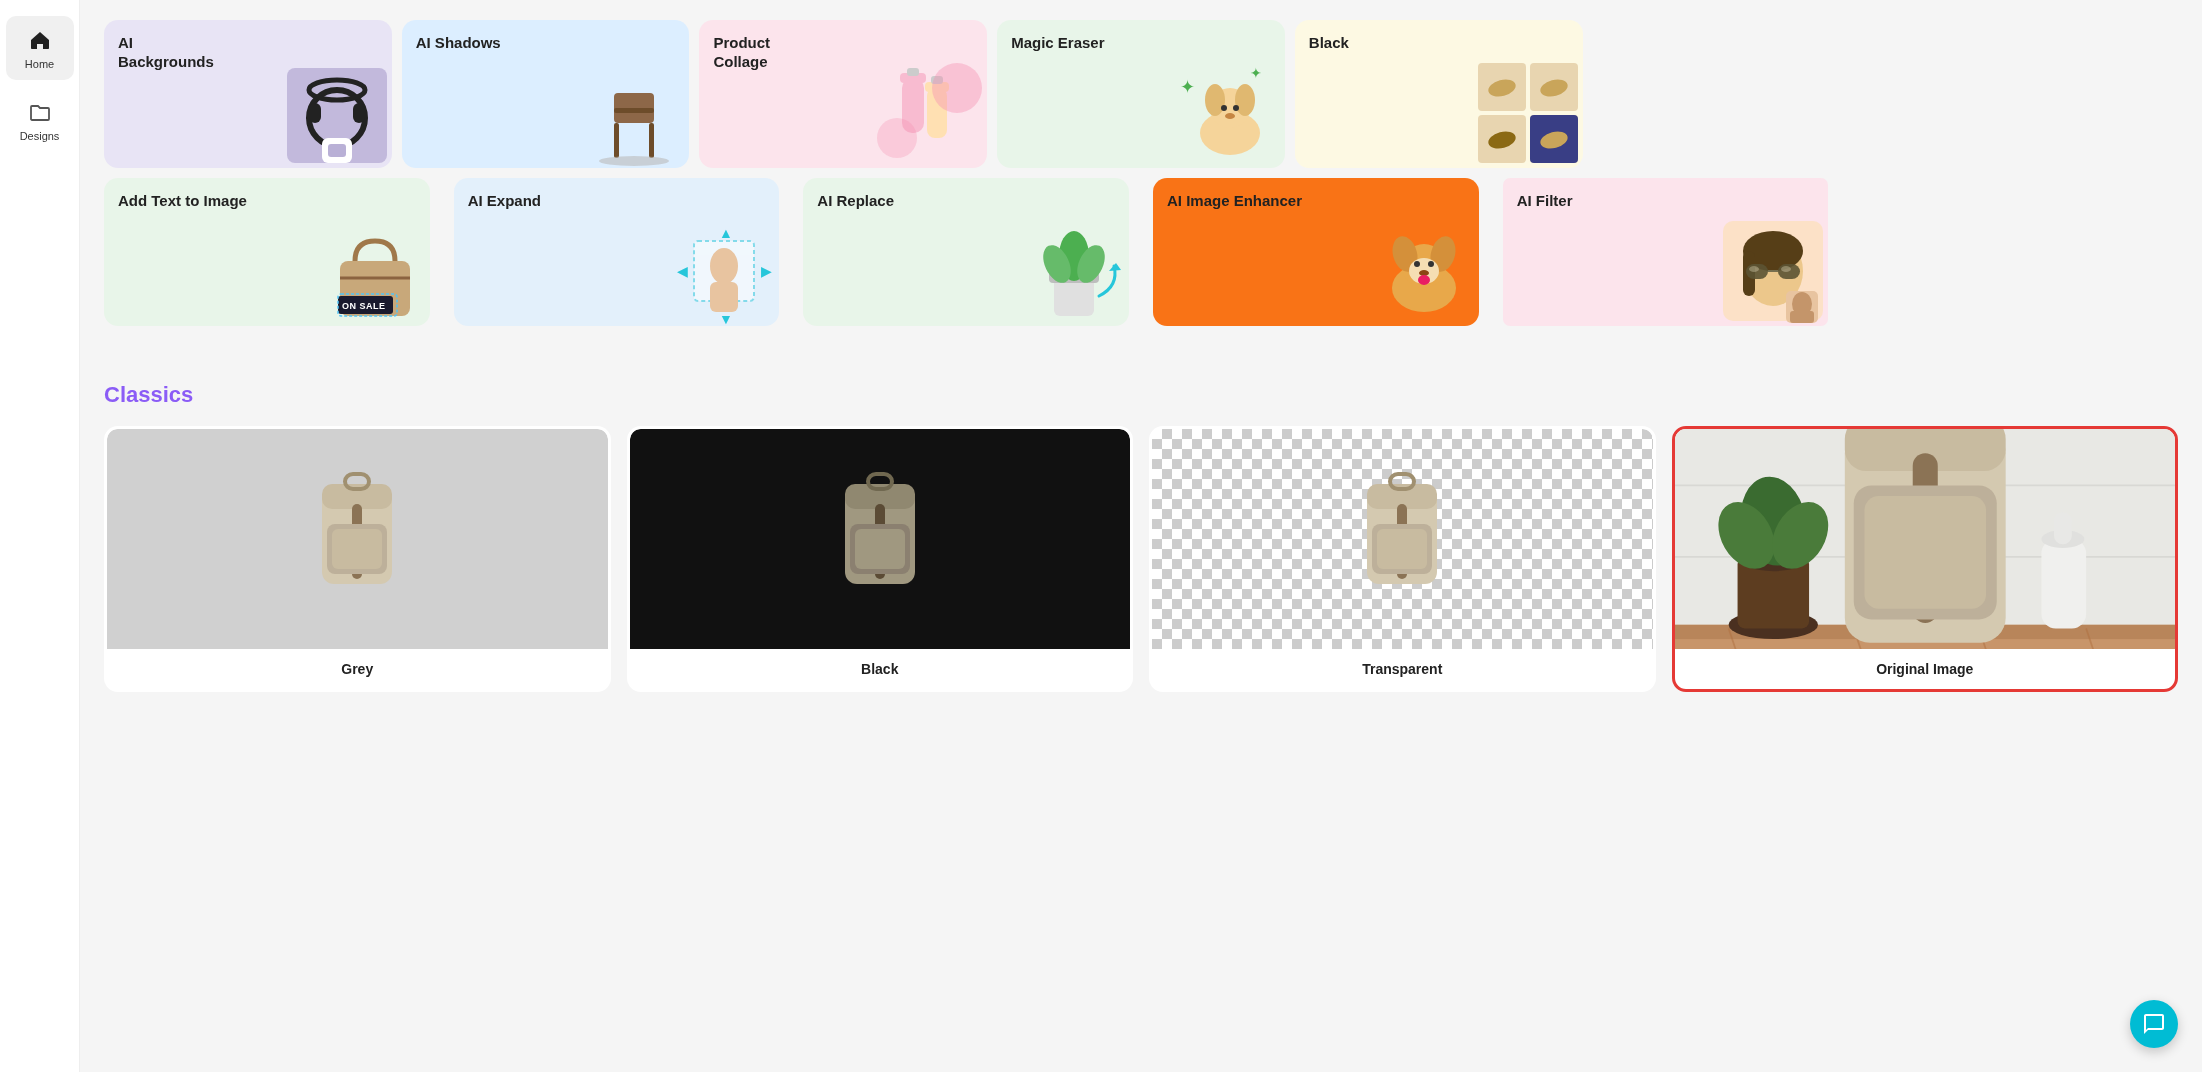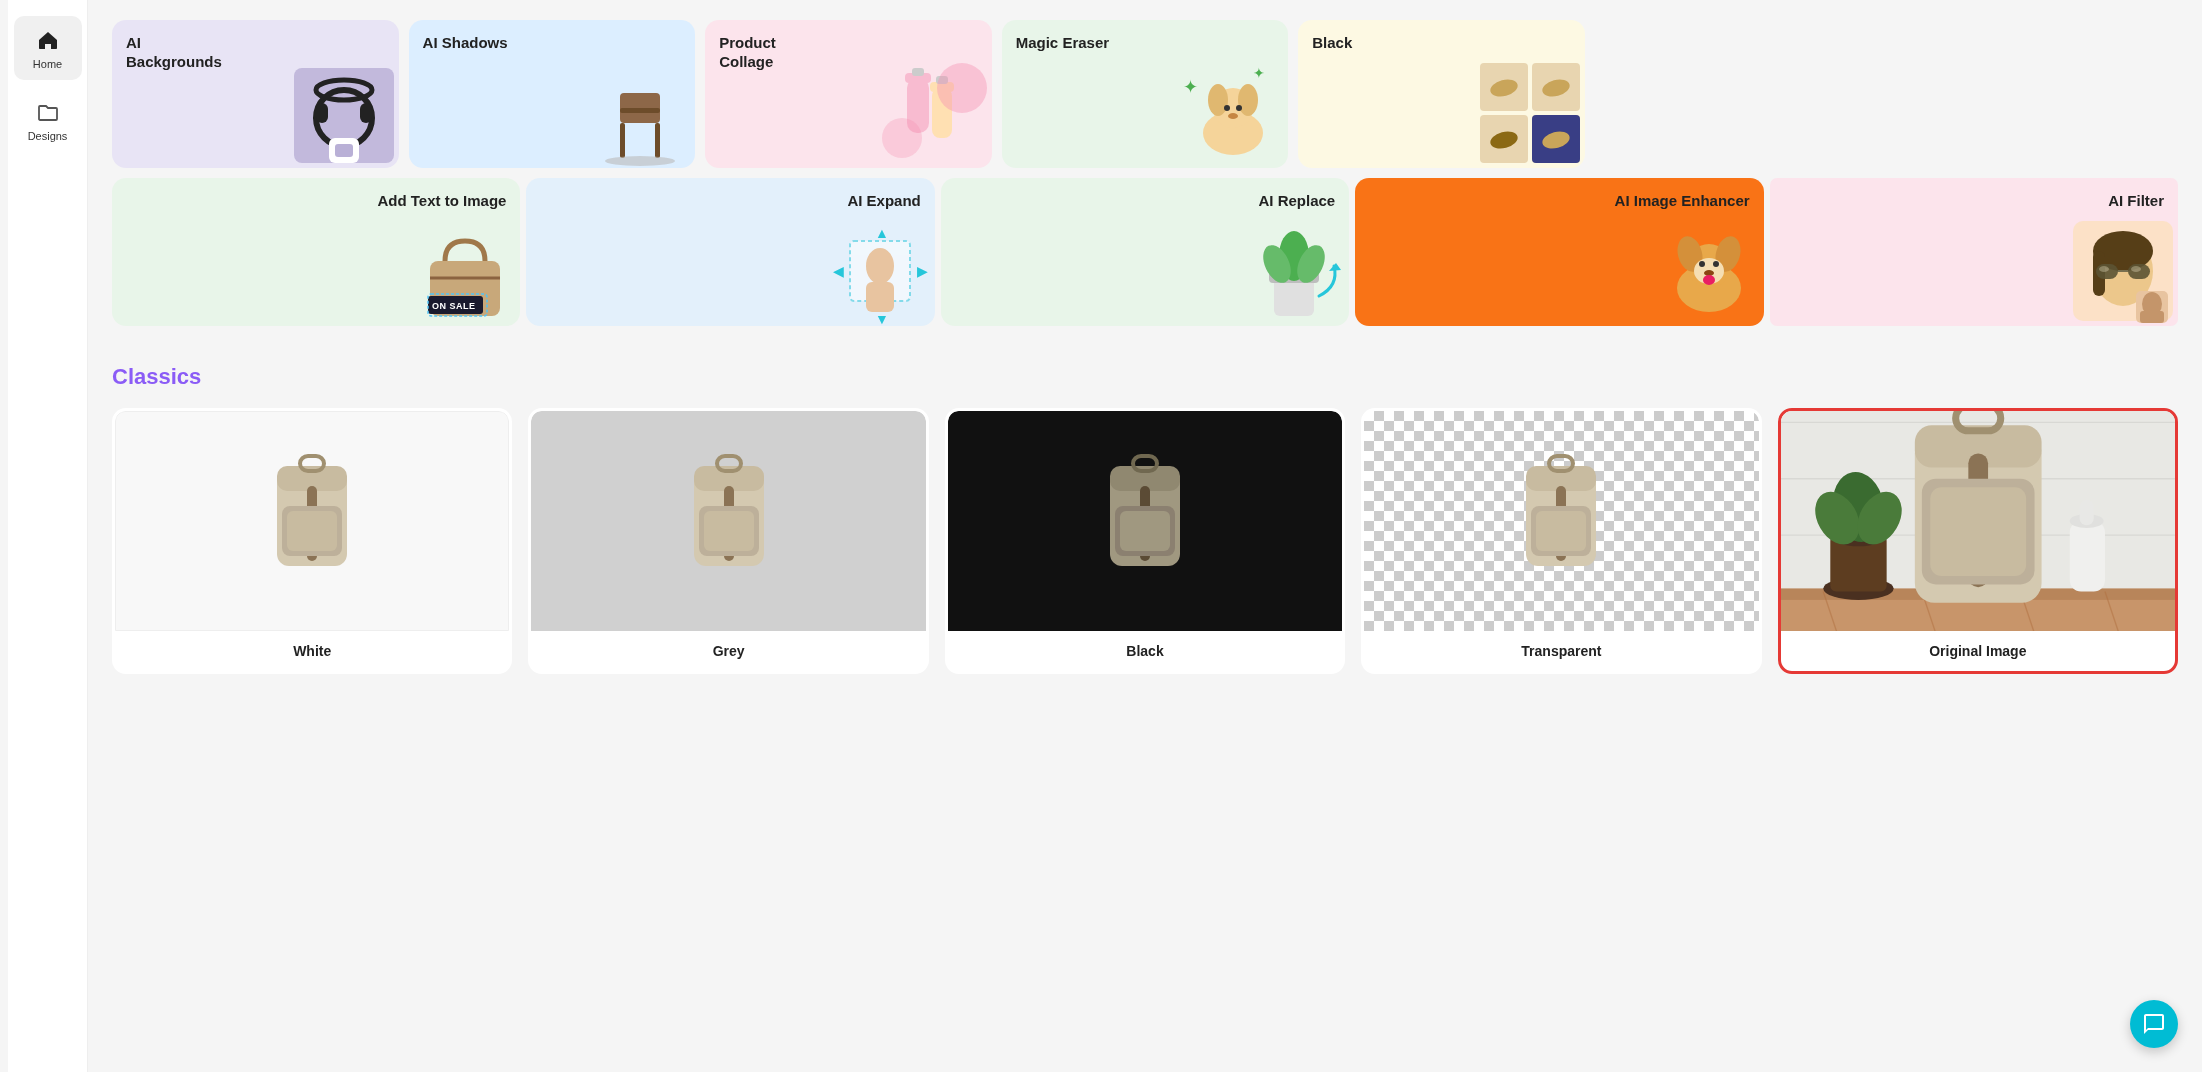--- a/index.html
+++ b/index.html
@@ -14,21 +14,20 @@
     .sidebar {
       width: 80px;
       background: #fff;
       display: flex;
       flex-direction: column;
       align-items: center;
       padding-top: 16px;
       gap: 8px;
       border-right: 1px solid #eee;
       min-height: 100vh;
-      margin-left: 8px;
     }
     .sidebar-item {
       display: flex;
       flex-direction: column;
       align-items: center;
       gap: 4px;
       padding: 10px 8px;
       border-radius: 10px;
       cursor: pointer;
       width: 68px;
@@ -297,21 +296,21 @@
           <ellipse cx="81" cy="82" rx="14" ry="8" fill="#8b6914" transform="rotate(-15 81 82)"></ellipse>
 
           <rect x="57" y="57" width="48" height="48" rx="4" fill="#1a237e" opacity="0.85"></rect>
           <ellipse cx="81" cy="82" rx="14" ry="8" fill="#c9a55a" transform="rotate(-15 81 82)"></ellipse>
         </svg>
       </div>
     </div>
 
   </div>
 
-  <div style="display:grid; grid-template-columns: repeat(5,1fr); gap:6px; margin-bottom:32px;text-align:right;">
+  <div style="display:grid; grid-template-columns: repeat(6,1fr); gap:24px; margin-bottom:32px;">
 
     <div class="tool-card card-add-text">
       <span class="tool-card-title">Add Text to Image</span>
       <div class="tool-visual">
         <svg width="110" height="110" viewBox="0 0 110 110">
 
           <rect x="20" y="45" width="70" height="55" rx="8" fill="#c8a87a"></rect>
           <path d="M35 45 Q35 25 55 25 Q75 25 75 45" fill="none" stroke="#a0784a" stroke-width="5"></path>
 
           <line x1="20" y1="62" x2="90" y2="62" stroke="#8b6340" stroke-width="3"></line>
@@ -410,39 +409,20 @@
     </div>
 
     <div style="grid-column: span 2;"></div>
 
   </div>
 
   <h2 class="section-title">Classics</h2>
 
   <div class="classics-grid">
 
-    <div class="classic-card">
-      <div class="classic-card-img-area white-bg">
-        <svg class="backpack-svg" viewBox="0 0 120 150">
-
-          <rect x="25" y="25" width="70" height="95" rx="12" fill="#d4c9b0"></rect>
-
-          <rect x="25" y="20" width="70" height="25" rx="10" fill="#c8bba0"></rect>
-
-          <rect x="48" y="10" width="24" height="15" rx="8" fill="none" stroke="#a09070" stroke-width="4"></rect>
-
-          <rect x="55" y="40" width="10" height="75" rx="5" fill="#8b7355"></rect>
-          <rect x="50" y="75" width="20" height="8" rx="4" fill="#6b5535"></rect>
-
-          <rect x="30" y="60" width="60" height="50" rx="8" fill="#bdb09a"></rect>
-          <rect x="35" y="65" width="50" height="40" rx="6" fill="#c8bba0"></rect>
-        </svg>
-      </div>
-      <div class="classic-card-label">White</div>
-    </div>
 
     <div class="classic-card">
       <div class="classic-card-img-area grey-bg">
         <svg class="backpack-svg" viewBox="0 0 120 150">
           <rect x="25" y="25" width="70" height="95" rx="12" fill="#d4c9b0"></rect>
           <rect x="25" y="20" width="70" height="25" rx="10" fill="#c8bba0"></rect>
           <rect x="48" y="10" width="24" height="15" rx="8" fill="none" stroke="#a09070" stroke-width="4"></rect>
           <rect x="55" y="40" width="10" height="75" rx="5" fill="#8b7355"></rect>
           <rect x="50" y="75" width="20" height="8" rx="4" fill="#6b5535"></rect>
           <rect x="30" y="60" width="60" height="50" rx="8" fill="#bdb09a"></rect>

